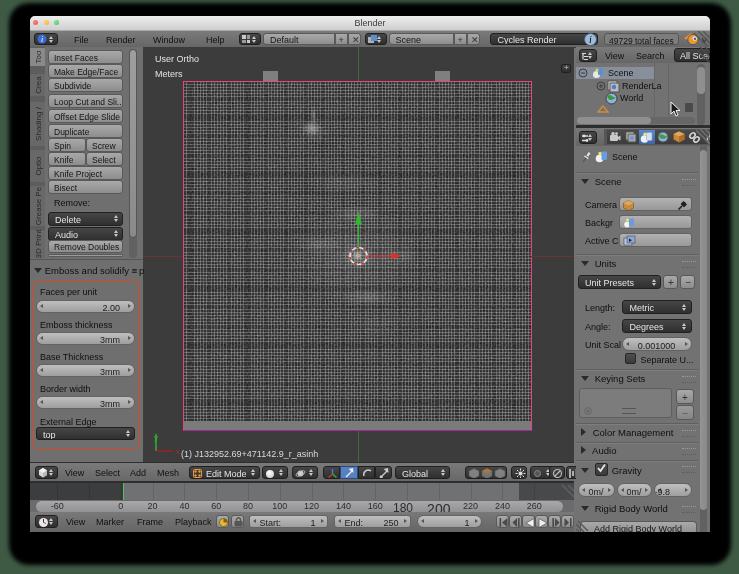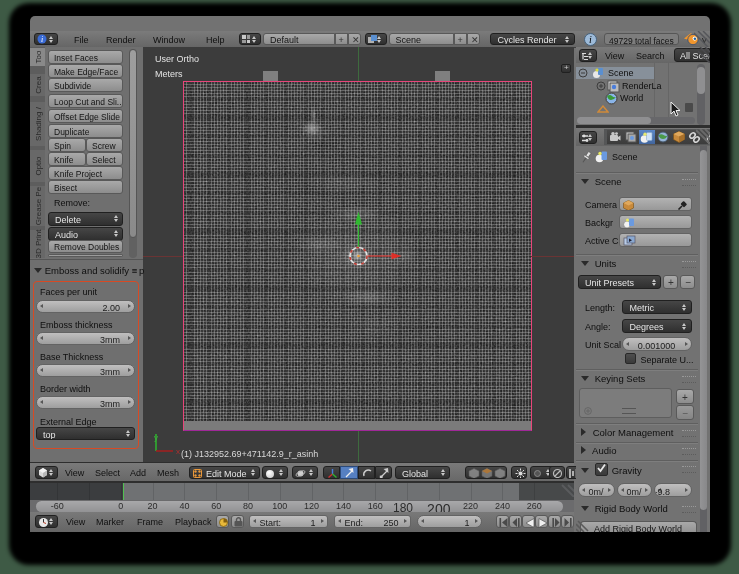--- a/index.html
+++ b/index.html
@@ -30,20 +30,26 @@
 .tab{position:absolute;left:0;width:15px;background:#686868;color:#242424;font-size:8px}
 .shelf .lb{font-size:8.5px}
 .tab span{position:absolute;left:50%;top:50%;transform:translate(-50%,-50%) rotate(-90deg);white-space:nowrap;font-size:8px;color:#2a2a2a}
 .rpanel{position:absolute;left:546px;top:31px;width:134px;height:485px;background:#727272}
 .sep{position:absolute;height:1px;background:#5e5e5e}
 .hdr{position:absolute;color:#0f0f0f;font-size:9.5px;white-space:nowrap}
 .cm{color:#e3e3e3;font-size:9px;position:absolute}
 </style></head><body>
 <div class="shadow"></div>
 <div class="win">
+ <div class="titlebar">
+  <div class="tl" style="left:3.4px;background:radial-gradient(circle at 35% 35%,#f7867e,#ee4f43)"></div>
+  <div class="tl" style="left:13.5px;background:radial-gradient(circle at 35% 35%,#fdd275,#f5b12d)"></div>
+  <div class="tl" style="left:23.7px;background:radial-gradient(circle at 35% 35%,#8ee698,#35c649)"></div>
+  <div class="title">Blender</div>
+ </div>
  <div class="infobar">
   <div class="db" style="left:4px;top:2px;width:24px;height:12px">
         <svg width="10" height="10" style="position:absolute;left:2px;top:0">
           <circle cx="5" cy="5" r="4.5" fill="#3a6bd6"></circle>
           <text x="5" y="8" font-size="8" fill="#fff" text-anchor="middle" font-style="italic" font-family="Liberation Serif">i</text>
         </svg>
         <div class="ud"></div>
       </div>
   <div class="menu" style="left:44px">File</div>
   <div class="menu" style="left:76px">Render</div>
@@ -76,21 +82,21 @@
       </div>
   <div class="lb" style="left:358.5px;top:2px;width:65px;height:12px;border-radius:3px 0 0 3px">
         <span style="position:absolute;left:6px;top:1px">Scene</span>
       </div>
   <div class="lb" style="left:423.5px;top:2px;width:13px;height:12px;border-radius:0">
         <span style="position:absolute;left:3px;top:1px;color:#333">+</span>
       </div>
   <div class="lb" style="left:436.5px;top:2px;width:13px;height:12px;border-radius:0 3px 3px 0">
         <span style="position:absolute;left:3.5px;top:1px;color:#333">✕</span>
       </div>
-  <div class="db" style="left:459.5px;top:2px;width:85px;height:12px">
+  <div class="db" style="left:459.5px;top:2px;width:108px;height:12px">
         <span style="position:absolute;left:7px;top:1px">Cycles Render</span>
         <div class="ud"></div>
       </div>
   <svg width="13" height="13" style="position:absolute;left:554px;top:1.5px">
         <circle cx="6.5" cy="6.5" r="6" fill="#9dbad8" stroke="#46617a"></circle>
         <text x="6.5" y="10" font-size="10" fill="#1d3céa" text-anchor="middle" font-style="italic" font-family="Liberation Serif">i</text>
       </svg>
   <div style="position:absolute;left:574px;top:2px;width:75px;height:12px;background:#7d7d7d;border:1px solid #565656;border-radius:3px;box-sizing:border-box">
         <span style="position:absolute;left:4px;top:2px;color:#111;font-size:8.5px;white-space:nowrap">49729 total faces</span>
       </div>

